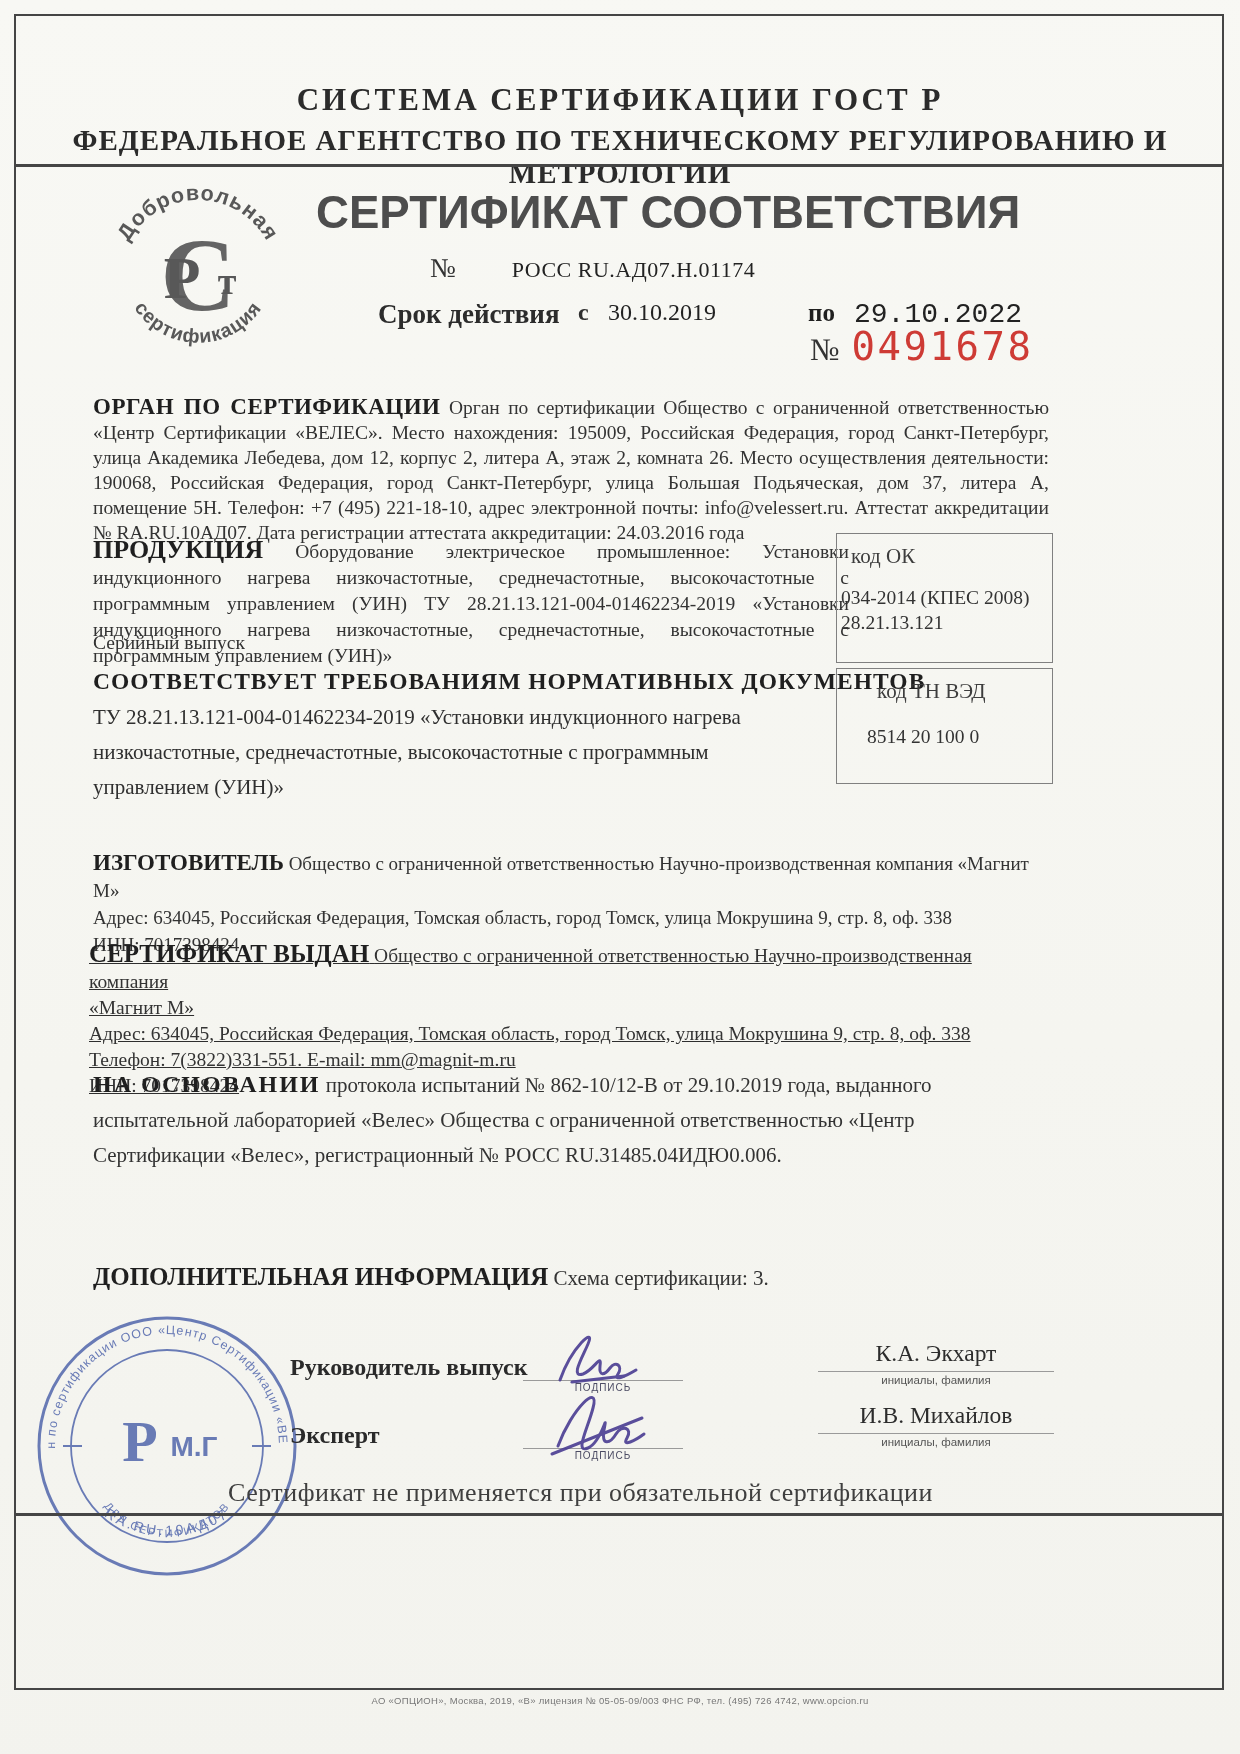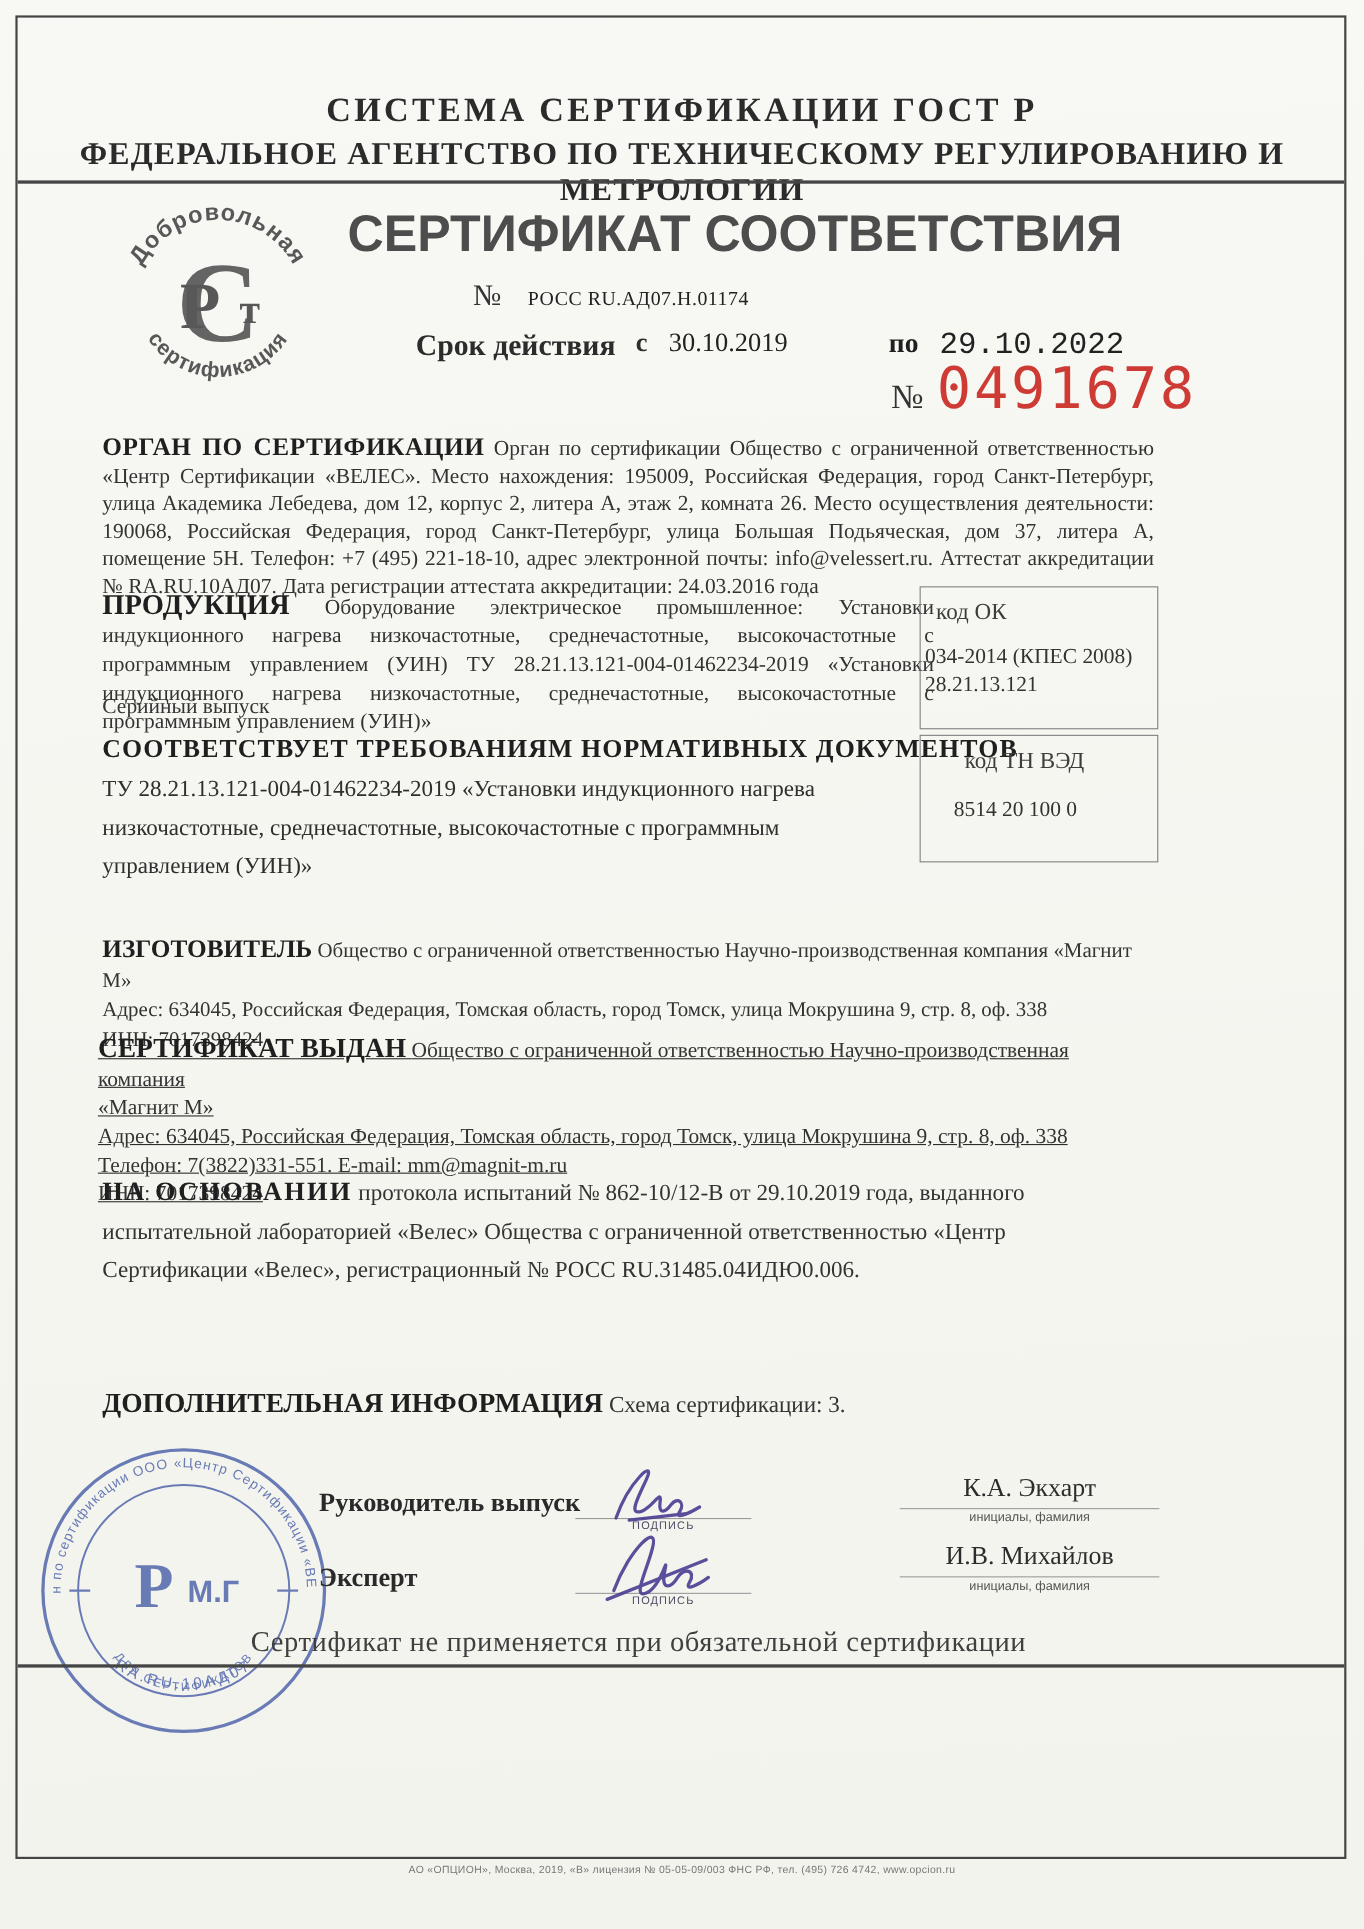--- a/index.html
+++ b/index.html
@@ -16,33 +16,33 @@
   .hdr-sep { position:absolute; left:16px; top:164px; width:1206px; height:3px; background:#454545; }
 
   .logo { position:absolute; left:98px; top:174px; }
 
   .doc-title { position:absolute; left:316px; top:184px; width:720px;
     font-family:"Liberation Sans", sans-serif; font-weight:bold; font-size:47px;
     color:#4d4d4d; letter-spacing:0px; transform:scaleX(.97); transform-origin:left; white-space:nowrap; }
 
   .numline { position:absolute; left:430px; top:253px; display:flex; align-items:baseline; }
   .numline .no { font-size:27px; color:#333; }
-  .numline .val { font-size:18px; margin-left:24px; letter-spacing:.5px; color:#222; }
+  .numline .val { font-size:22px; margin-left:56px; letter-spacing:.5px; color:#222; }
 
   .validity { position:absolute; left:362px; top:299px; width:680px; height:36px; }
   .validity span { position:absolute; white-space:nowrap; }
   .v-label { left:16px; font-weight:bold; font-size:27px; color:#2c2c2c; }
   .v-from-word { left:216px; font-weight:bold; font-size:24px; }
   .v-from { left:246px; font-size:24px; color:#222; }
   .v-to-word { left:446px; font-weight:bold; font-size:25px; color:#1f1f1f; }
   .v-to { left:492px; font-size:28px; color:#222;font-family:Liberation Mono, monospace; }
 
   .blank { position:absolute; left:810px; top:324px; display:flex; align-items:baseline; }
   .blank .no { font-size:31px; color:#333; }
-  .blank .val { font-family:"DejaVu Sans Mono", monospace; font-size:52px; letter-spacing:2.5px;
+  .blank .val { font-family:"DejaVu Sans Mono", monospace; font-size:39px; letter-spacing:2.5px;
     color:#ce3b35; margin-left:12px; font-weight:500; }
 
   .sec { position:absolute; text-align:justify; }
   .sec-title { font-weight:bold; color:#1f1f1f; }
   .sec-body { color:#333; }
 
   .organ { left:93px; top:374px; width:956px; font-size:19.5px; line-height:25px; }
   .organ .sec-title { font-size:23px; letter-spacing:.5px; }
 
   .product { left:93px; top:517px; width:756px; font-size:19.5px; line-height:26px; }

